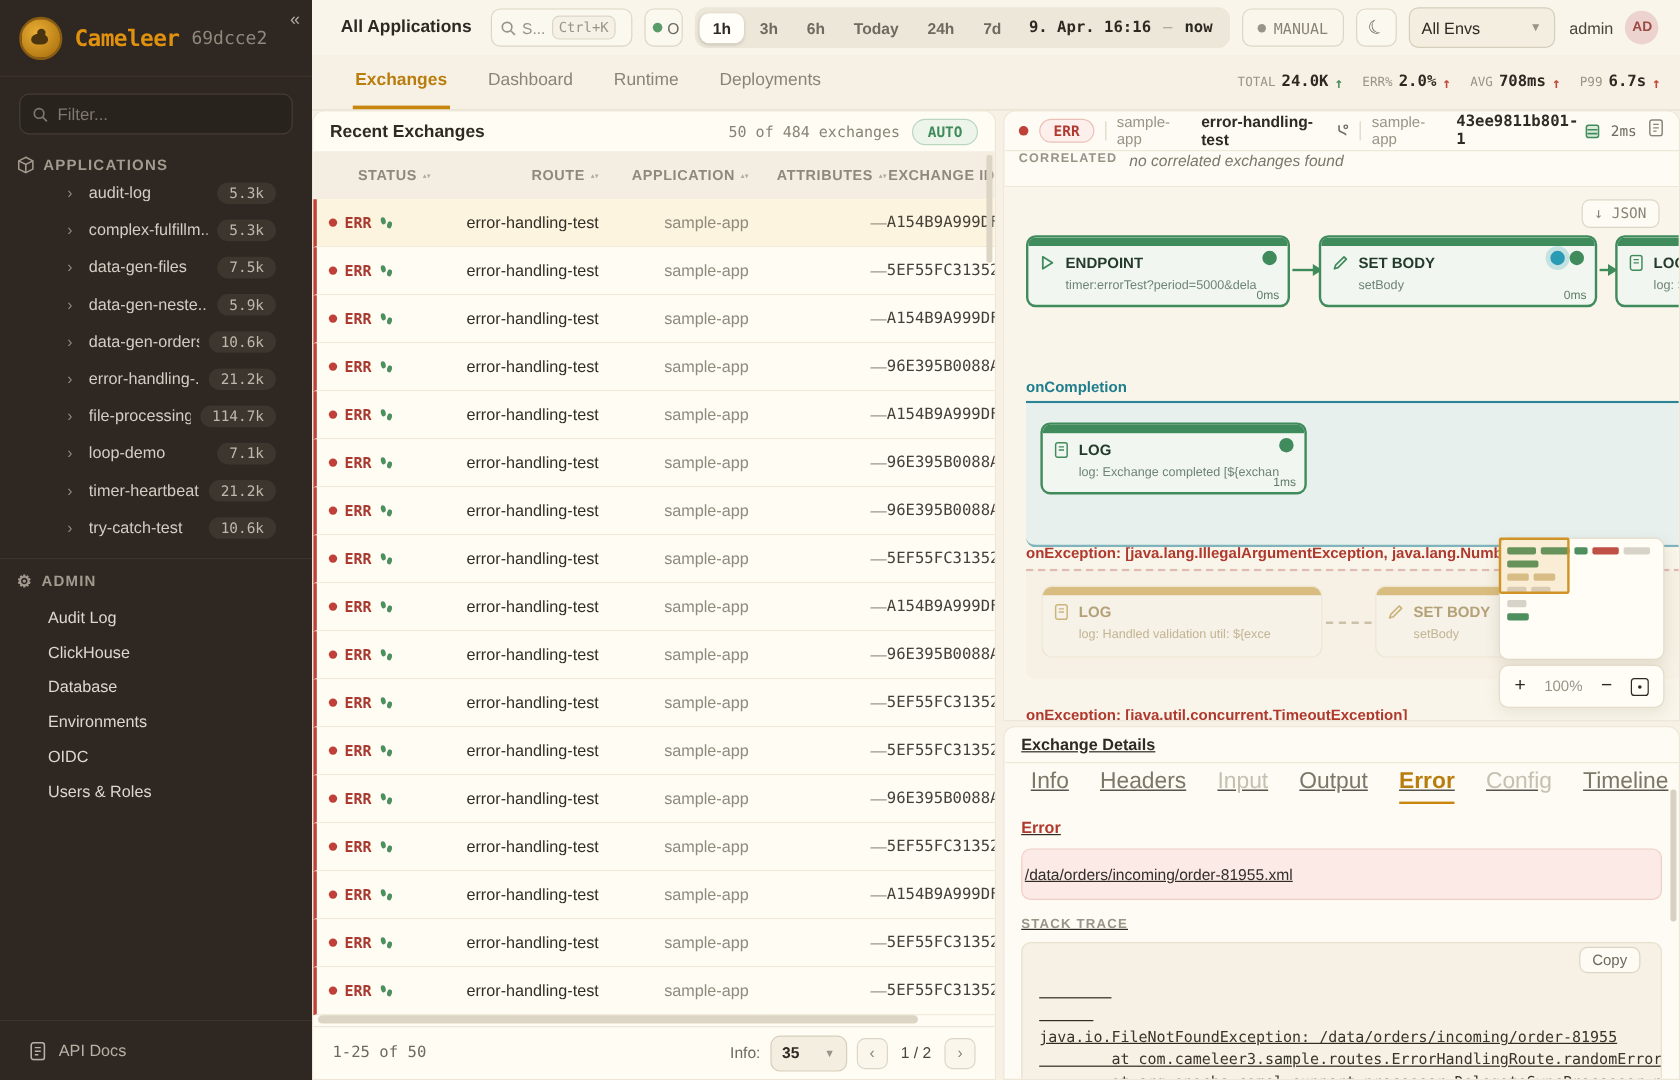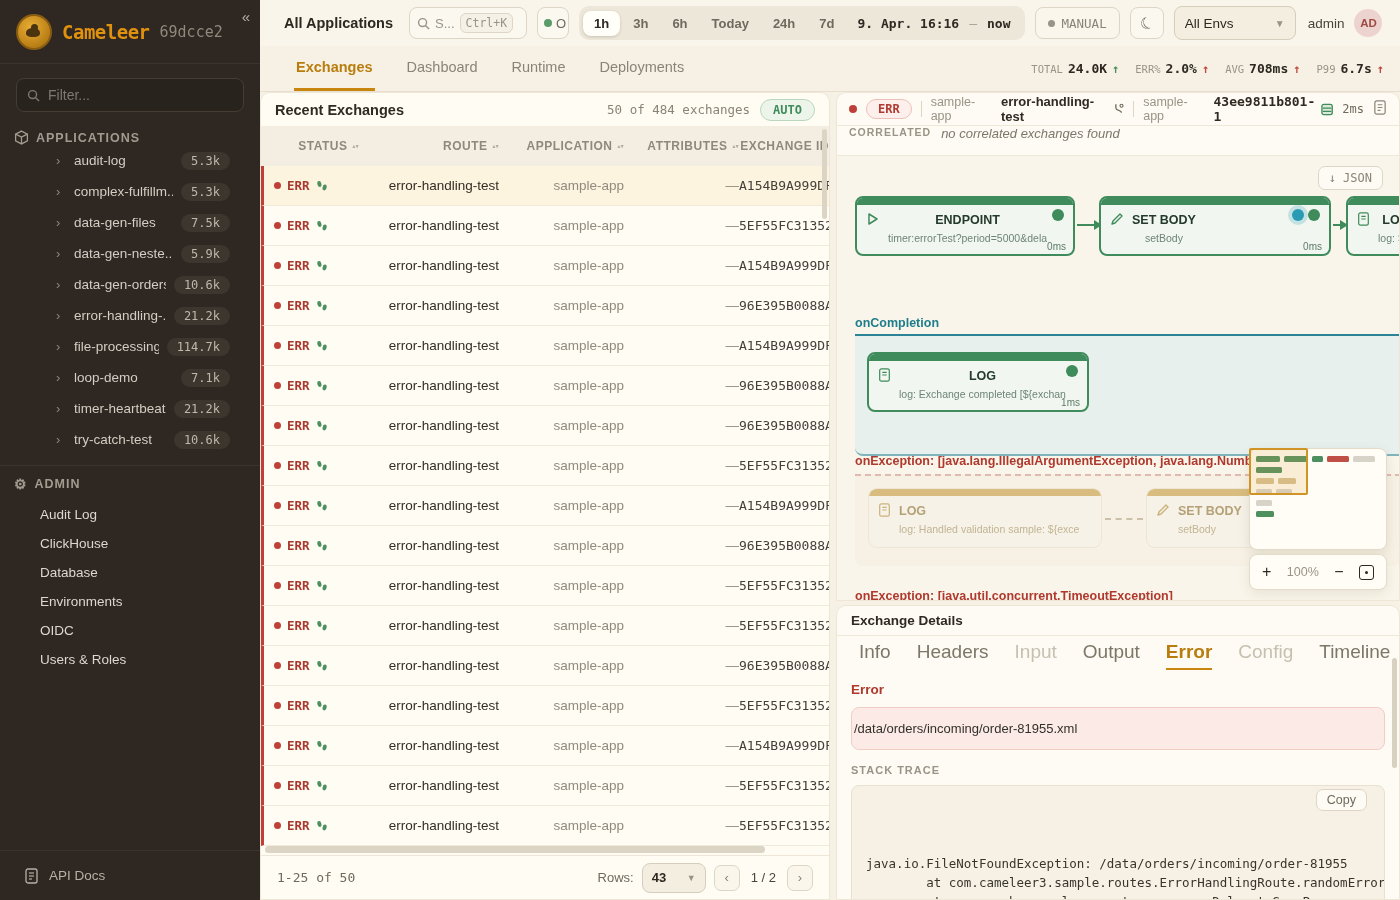--- a/index.html
+++ b/index.html
@@ -99,21 +99,21 @@
   .vr { width:1px; height:16px; background:#ddd6c6; }
   .d-app { font-size:12.5px; color:#9a9488; }
   .d-route { font-size:13px; font-weight:bold; color:#2f2a22; display:flex; gap:4px; align-items:center; }
   .d-id { font-family:"DejaVu Sans Mono", monospace; font-size:13px; font-weight:bold; color:#2f2a22; display:flex; gap:5px; align-items:center; }
   .d-ms { font-family:"DejaVu Sans Mono", monospace; font-size:12px; color:#6f6a5e; }
   .d-correlated { height:30px; display:flex; align-items:flex-start; gap:10px; padding:0 12px; border-bottom:1px solid #eee8d8; }
   .corr-label { font-size:10.5px; font-weight:bold; letter-spacing:1px; color:#9a9488; }
   .corr-val { font-size:13px; font-style:italic; color:#7d776b; }
   .canvas { position:relative; height:446px; background:#f9f5ea; overflow:hidden; }
   .json-btn { position:absolute; right:16px; top:10px; border:1px solid #ddd6c6; background:#fdfbf3; border-radius:7px; padding:4px 10px; font-family:"DejaVu Sans Mono", monospace; font-size:12px; color:#8a8478; cursor:pointer; z-index:4; }
-  .fnode { position:absolute; border:2px solid #3f8b5b; border-radius:8px; background:#f1f7f0; height:60px; overflow:hidden; cursor:pointer;text-align:center; }
+  .fnode { position:absolute; border:2px solid #3f8b5b; border-radius:8px; background:#f1f7f0; height:60px; overflow:hidden; cursor:pointer; }
   .fnode .bar { height:7px; background:#3f8b5b; }
   .fnode .nbody { display:flex; gap:8px; padding:5px 9px 0; align-items:flex-start; }
   .fnode .nicon { color:#3f8b5b; flex:none; margin-top:2px; }
   .ntitle { font-size:12.5px; font-weight:bold; color:#243b2c; white-space:nowrap; }
   .nsub { font-size:10.5px; color:#6e8476; white-space:nowrap; overflow:hidden; max-width:185px; }
   .ntime { position:absolute; right:7px; bottom:2px; font-size:10px; color:#5f7b68; }
   .ndot { position:absolute; top:11px; right:9px; width:12px; height:12px; border-radius:50%; background:#3f8b5b; }
   .ndot.teal { right:25px; background:#2a9bb5; box-shadow:0 0 0 4px rgba(42,155,181,.22); }
   .flow-arrow { position:absolute; height:2px; background:#3f8b5b; }
   .flow-arrow:after { content:""; position:absolute; right:-7px; top:-4px; border-left:8px solid #3f8b5b; border-top:5px solid transparent; border-bottom:5px solid transparent; }
@@ -133,21 +133,21 @@
   .mm-bar { height:6px; border-radius:1.5px; }
   .mm-bar.g { background:#4d8f5f; } .mm-bar.r { background:#c05045; } .mm-bar.t { background:#d6c193; } .mm-bar.gy { background:#d8d3c8; }
   .mm-viewport { position:absolute; left:-1px; top:-1px; width:59px; height:47px; border:2px solid #cf9326; background:rgba(224,168,70,.18); border-radius:2px; }
   .zoomctrl { position:absolute; left:412px; top:398px; width:138px; height:36px; background:#fffdf6; border:1px solid #e3dccb; border-radius:8px; box-shadow:0 4px 12px rgba(90,75,40,.1); display:flex; align-items:center; justify-content:space-between; padding:0 12px; z-index:5; }
   .zc-btn { font-size:16px; color:#2d2822; cursor:pointer; }
   .zc-pct { font-size:12.5px; color:#9a9488; }
   .zc-fit { width:15px; height:15px; border:1.5px solid #2d2822; border-radius:3px; display:flex; align-items:center; justify-content:center; cursor:pointer; }
   .zc-fit i { width:3px; height:3px; background:#2d2822; border-radius:50%; }
 
   
-  .details-card { position:absolute; left:836px; top:605px; width:564px; height:295px; background:#fdfbf3; border:1px solid #eee7d7; border-radius:10px 10px 0 0; overflow:hidden; }
+  .details-card { position:absolute; left:836px; top:605px; width:564px; height:295px; background:#fdfbf3; border:1px solid #eee7d7; border-radius:10px 10px 0 0; overflow:hidden;text-decoration:underline; }
   .dt-title { height:30px; display:flex; align-items:center; padding:0 14px; font-size:13.5px; font-weight:bold; color:#2f2a22; border-bottom:1px solid #eee8d8; }
   .dt-tabs { height:34px; display:flex; align-items:stretch; gap:26px; padding:0 22px; }
   .dtab { display:flex; align-items:center; font-size:19px; color:#7d7769; border-bottom:2.5px solid transparent; cursor:pointer; }
   .dtab.active { color:#b97d0e; font-weight:bold; border-bottom-color:#c8860e; }
   .dtab.disabled { color:#c6c0b1; }
   .dt-body { position:relative; padding:8px 14px; }
   .err-heading { font-size:13.5px; font-weight:bold; color:#b0392e; margin:4px 0 10px; }
   .err-box { background:#fceae7; border:1px solid #f0cdc5; border-radius:8px; padding:13px 2px; font-size:13px; color:#33302a; }
   .st-label { margin-top:14px; font-size:11px; font-weight:bold; letter-spacing:1px; color:#9a9488; }
   .codewrap { position:relative; margin-top:9px; }
@@ -632,23 +632,23 @@
         <span class="c-id">5EF55FC31352A</span>
       </div>
     </div>
   <div class="hscroll">
       <div class="thumb"></div>
     </div>
   <div class="vscroll-table"></div>
   <div class="tfoot">
     <span class="tf-range">1-25 of 50</span>
     <span class="tf-right">
-      <span class="rows-label">Rows:</span>
+      <span class="rows-label">Info:</span>
       <span class="rows-select">
-        <span>43</span>
+        <span>35</span>
         <span class="caret">▼</span>
       </span>
       <span class="pg-btn">‹</span>
       <span class="pg-ind">1 / 2</span>
       <span class="pg-btn">›</span>
     </span>
   </div>
 </div>
 
 <div class="detail-card">
@@ -747,21 +747,21 @@
     <span class="onexc-label" style="left:18px; top:298px;">onException: [java.lang.IllegalArgumentException, java.lang.NumberForm</span>
     <div class="onexc-box"></div>
     <div class="fadenode" style="left:32px; top:333px; width:232px;">
       <div class="bar"></div>
       <div class="nbody">
         <svg class="nicon" width="13" height="14" viewBox="0 0 14 16">
             <rect x="1.5" y="1" width="11" height="14" rx="2" fill="none" stroke="#cbb37c" stroke-width="1.4"></rect>
             <line x1="4.5" y1="5" x2="9.5" y2="5" stroke="#cbb37c" stroke-width="1.2"></line>
             <line x1="4.5" y1="8" x2="9.5" y2="8" stroke="#cbb37c" stroke-width="1.2"></line>
           </svg>
-        <span><span class="ntitle">LOG</span><br><span class="nsub">log: Handled validation sample: ${exce</span></span>
+        <span><span class="ntitle">LOG</span><br><span class="nsub">log: Handled validation util: ${exce</span></span>
       </div>
     </div>
     <div class="dash-conn" style="left:268px; top:362px;"></div>
     <div class="fadenode" style="left:310px; top:333px; width:230px;">
       <div class="bar"></div>
       <div class="nbody">
         <svg class="nicon" width="14" height="14" viewBox="0 0 14 14">
             <path d="M2 12 L3 9 L10 2 L12 4 L5 11 Z" fill="none" stroke="#cbb37c" stroke-width="1.4" stroke-linejoin="round"></path>
           </svg>
         <span><span class="ntitle">SET BODY</span><br><span class="nsub">setBody</span></span>

